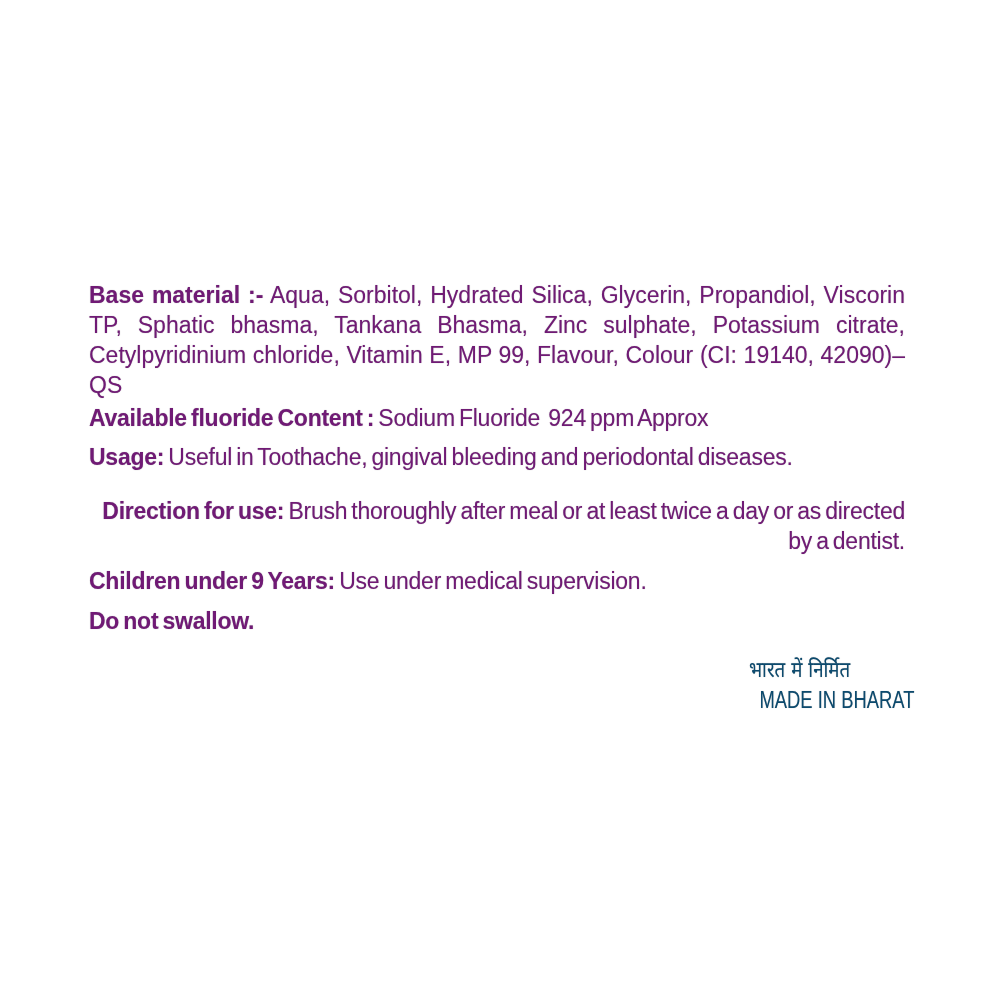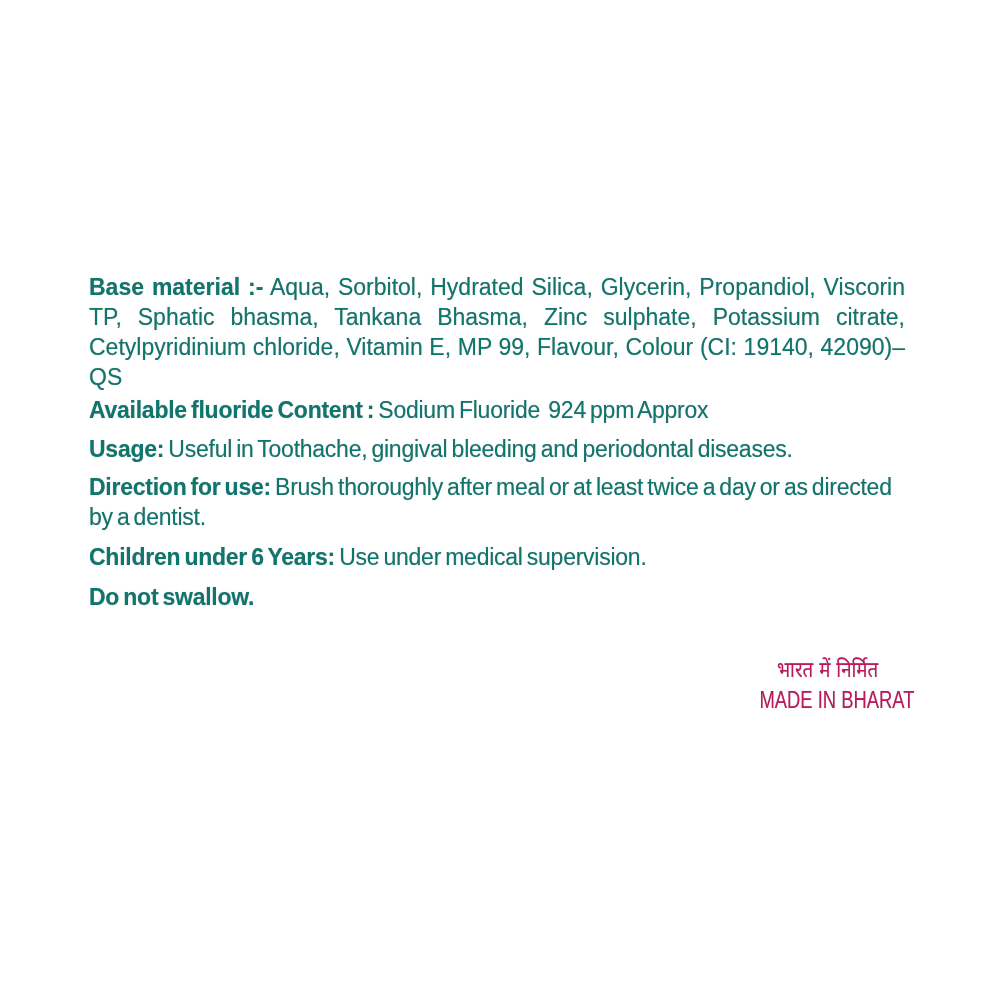--- a/index.html
+++ b/index.html
@@ -7,52 +7,52 @@
     padding: 0;
     width: 1000px;
     height: 1000px;
     background: #ffffff;
     overflow: hidden;
     font-family: "Liberation Sans", sans-serif;
   }
   .label-block {
     position: absolute;
     left: 89px;
-    top: 272px;
+    top: 280px;
     width: 816px;
-    color: #0f766e;
+    color: #701a75;
     text-shadow: 0 0 1px rgba(28,28,28,0.35);
   }
   .para {
     margin: 0;
     font-size: 23px;
     line-height: 30px;
     letter-spacing: -0.25px;
     word-spacing: -2px;
   }
   .para.justify {
     text-align: justify;
     letter-spacing: 0;
     word-spacing: normal;
   }
   .b { font-weight: 700; }
   .p2 { margin-top: 3px; }
   .p3 { margin-top: 9px; }
-  .p4 { margin-top: 8px; }
+  .p4 { margin-top: 24px; text-align: right; }
   .p5 { margin-top: 10px; }
   .p6 { margin-top: 10px; }
   .p7 { margin-top: 10px; }
   .p8 { margin-top: 5px; }
   .made-in {
     position: absolute;
     top: 654px;
     right: 84px;
     width: 176px;
-    text-align: center;
-    color: #be185d;
+    text-align: left;
+    color: #0c4a6e;
     text-shadow: 0 0 1px rgba(42,42,42,0.35);
   }
   .made-in .hindi {
     display: inline-block;
     font-family: "DejaVu Sans", sans-serif;
     font-size: 22px;
     line-height: 32px;
     transform: scaleX(0.85);
     transform-origin: center;
     white-space: nowrap;
@@ -72,21 +72,21 @@
 <div class="label-block">
 
   <p class="para justify p1"><span class="b">Base material :-</span> <span>Aqua, Sorbitol, Hydrated Silica, Glycerin, Propandiol, Viscorin TP, Sphatic bhasma, Tankana Bhasma, Zinc sulphate, Potassium citrate, Cetylpyridinium chloride, Vitamin E, MP 99, Flavour, Colour (CI: 19140, 42090)–QS</span></p>
 
   <p class="para p2"><span class="b">Available fluoride Content :</span> <span>Sodium Fluoride&nbsp; 924 ppm Approx</span></p>
 
   <p class="para p3"><span class="b">Usage:</span> <span>Useful in Toothache, gingival bleeding and periodontal diseases.</span></p>
 
   <p class="para p4"><span class="b">Direction for use:</span> <span>Brush thoroughly after meal or at least twice a day or as directed by a dentist.</span></p>
 
-  <p class="para p5"><span class="b">Children under 6 Years:</span> <span>Use under medical supervision.</span></p>
+  <p class="para p5"><span class="b">Children under 9 Years:</span> <span>Use under medical supervision.</span></p>
 
   <p class="para p6"><span class="b">Do not swallow.</span></p>
 
 
 
 </div>
 
 <div class="made-in">
   <span class="hindi">भारत में निर्मित</span><br>
   <span class="english">MADE IN BHARAT</span>

